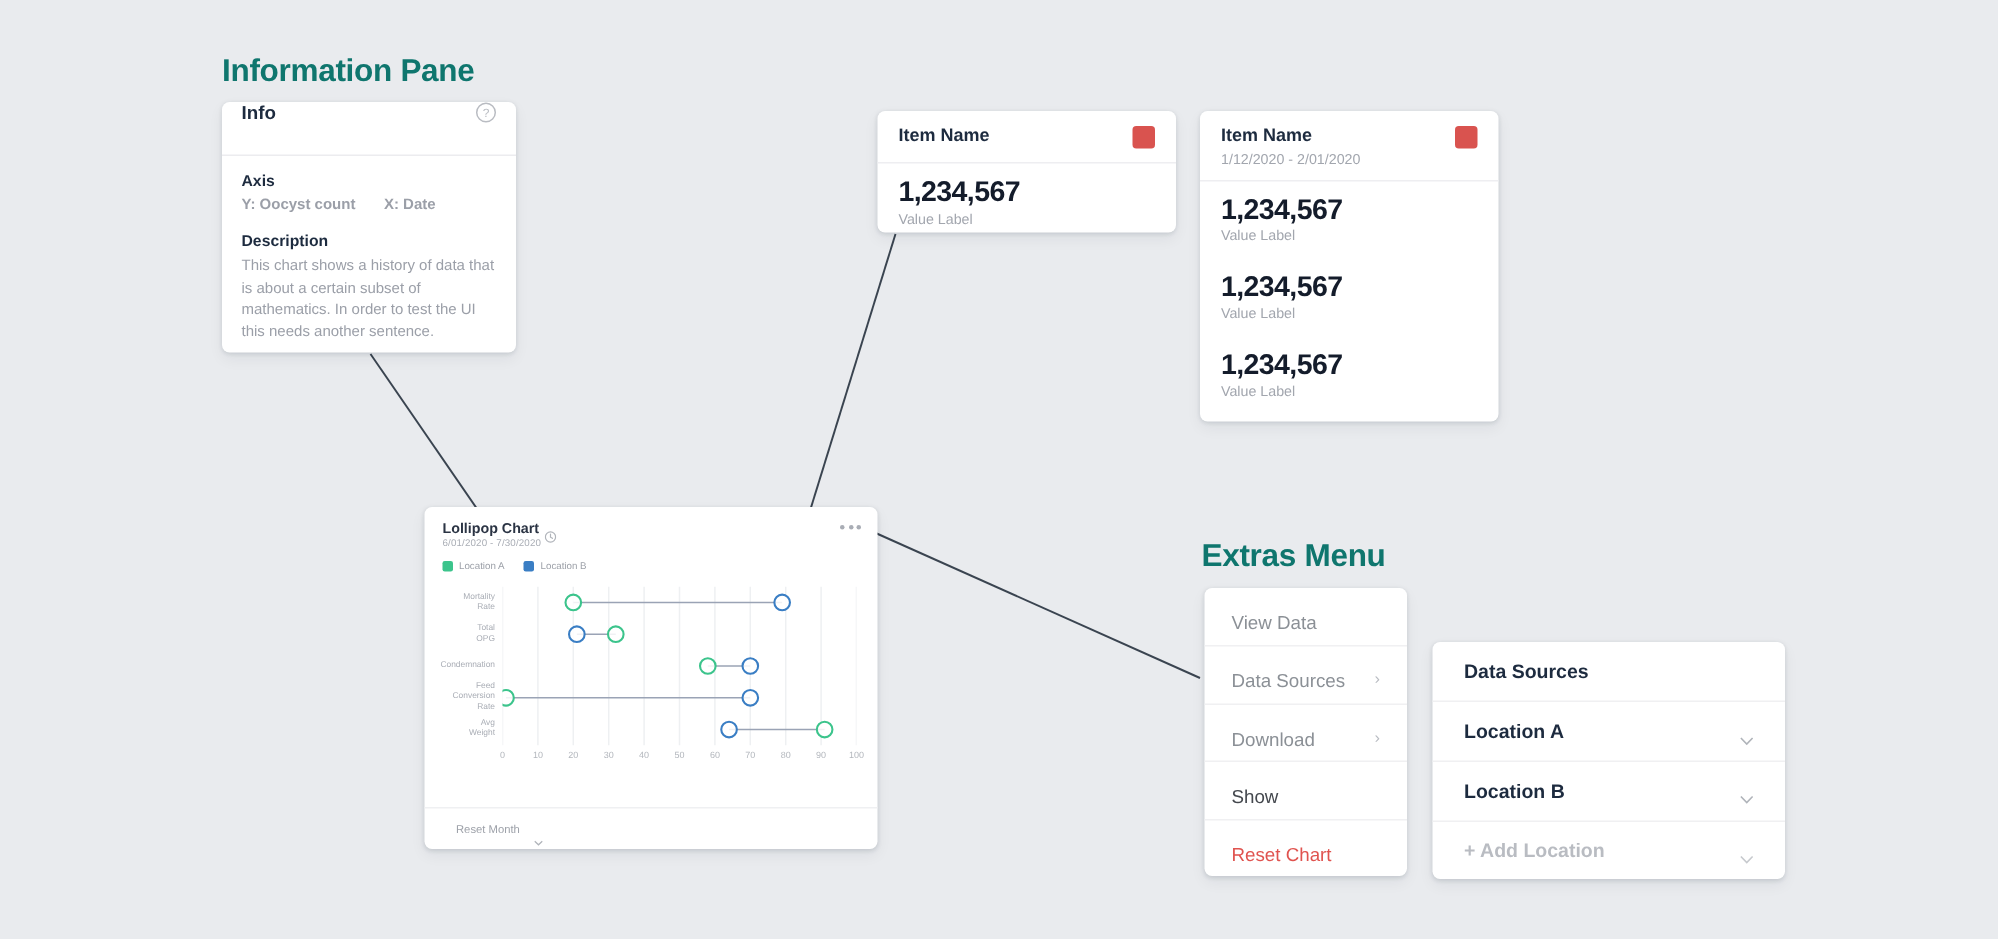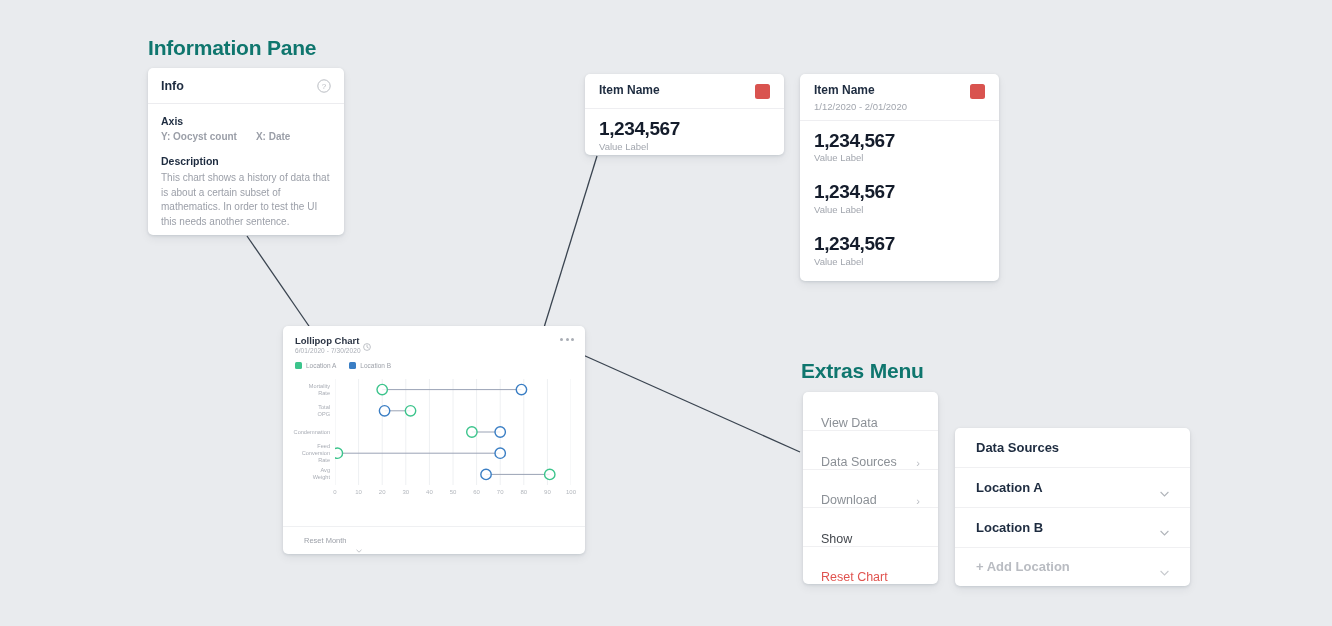--- a/index.html
+++ b/index.html
@@ -27,21 +27,21 @@
     border-radius: 5px;
     box-shadow: 0 1px 3px rgba(25,35,55,0.13), 0 4px 10px rgba(25,35,55,0.06);
   }
 
   
   #connectors { position: absolute; left: 0; top: 0; width: 1332px; height: 626px; pointer-events: none; }
 
   
   #info-pane { left: 148px; top: 68px; width: 196px; height: 167px; }
   .info-head {
-    height: 36px; display: flex; align-items: center; justify-content: space-between;
+    height: 36px; display: flex; align-items: flex-start; justify-content: space-between;
     padding: 0 13px; border-bottom: 1px solid #ececef;
   }
   .info-head-title { font-size: 12.5px; font-weight: bold; color: #1d2b3f; }
   .help-icon { width: 14px; height: 14px; }
   .info-body { padding: 11px 13px 0 13px; }
   .info-label { font-size: 10.5px; font-weight: bold; color: #1d2b3f; margin-bottom: 4px; }
   .axis-row { display: flex; gap: 19px; font-size: 10px; color: #9b9fa8; margin-bottom: 13px; font-weight: bold; }
   .info-desc { font-size: 10px; color: #9b9fa8; line-height: 1.45; }
 
   
@@ -51,42 +51,42 @@
   .hv-head.tall { padding-bottom: 8px; }
   .hv-name { font-size: 12px; font-weight: bold; color: #1d2b3f; line-height: 1.3; }
   .hv-date { font-size: 9.5px; color: #a2a6ae; margin-top: 2px; }
   .hv-swatch { width: 15px; height: 15px; border-radius: 2.5px; background: #d9534f; flex: none; margin-top: 1px; }
   .hv-body { padding: 9px 14px 11px 14px; }
   .hv-value { font-size: 19px; font-weight: bold; color: #141c2b; letter-spacing: -0.4px; line-height: 1.15; }
   .hv-vlabel { font-size: 9.5px; color: #a2a6ae; margin-top: 1px; }
   .hv-body + .hv-body { padding-top: 7px; }
 
   
-  #chart-card { left: 283px; top: 326px; width: 302px; height: 228px; }
+  #chart-card { left: 283px; top: 338px; width: 302px; height: 228px; }
   .ch-head { position: relative; padding: 9px 12px 0 12px; }
   .ch-title-row { display: flex; align-items: center; gap: 4px; }
   .ch-title { font-size: 9.5px; font-weight: bold; color: #2b3444; }
   .ch-clock { width: 8px; height: 8px; }
   .ch-date { font-size: 6.5px; color: #a9adb5; margin-top: 1px; letter-spacing: 0.1px; }
   .ch-legend { display: flex; gap: 13px; margin-top: 8px; }
   .lg-item { display: flex; align-items: center; gap: 4px; }
   .lg-sw { width: 7px; height: 7px; border-radius: 1.5px; }
   .lg-txt { font-size: 6.5px; color: #9da1a9; }
   .ch-dots { position: absolute; right: 11px; top: 12px; display: flex; gap: 2.5px; }
   .ch-dots i { width: 3px; height: 3px; border-radius: 50%; background: #a9adb5; display: block; }
   .ch-plot { position: relative; margin-top: 6px; height: 136px; }
   .ch-foot { position: absolute; left: 0; right: 0; bottom: 0; height: 28px; border-top: 1px solid #eff0f2; display: flex; align-items: center; padding-left: 21px; }
   .ch-foot-txt { font-size: 7.5px; color: #9da1a9; }
   .ch-foot-caret { margin-left: 9px; width: 6px; height: 4px; }
   .ylab { position: absolute; right: 100%; margin-right: 5px; font-size: 5.6px; color: #a9adb5; text-align: right; white-space: pre-line; line-height: 1.25; transform: translateY(-50%); }
   .xlab { position: absolute; top: 100%; margin-top: 4px; font-size: 6px; color: #b3b7bd; transform: translateX(-50%); }
 
   
   #extras-menu { left: 803px; top: 392px; width: 135px; height: 192px; }
-  .mi { height: 38.4px; display: flex; align-items: flex-end; justify-content: space-between; padding: 0 18px; font-size: 12.5px; color: #8b9096; }
+  .mi { height: 38.4px; display: flex; align-items: flex-start; justify-content: space-between; padding: 16px 18px; font-size: 12.5px; color: #8b9096; }
   .mi + .mi { border-top: 1px solid #f0f0f2; }
   .mi.dark { color: #44484e; }
   .mi.danger { color: #e0534f; }
   .mi-caret { font-size: 11px; color: #b9bcc2; }
 
   
   #data-sources { left: 955px; top: 428px; width: 235px; height: 158px; }
   .ds-head { height: 40px; display: flex; align-items: center; padding: 0 21px; font-size: 13px; font-weight: bold; color: #1d2b3f; border-bottom: 1px solid #f0f0f2; }
   .ds-row { height: 39.3px; display: flex; align-items: center; justify-content: space-between; padding: 0 21px; font-size: 13px; font-weight: bold; color: #1d2b3f; }
   .ds-row + .ds-row { border-top: 1px solid #f0f0f2; }

